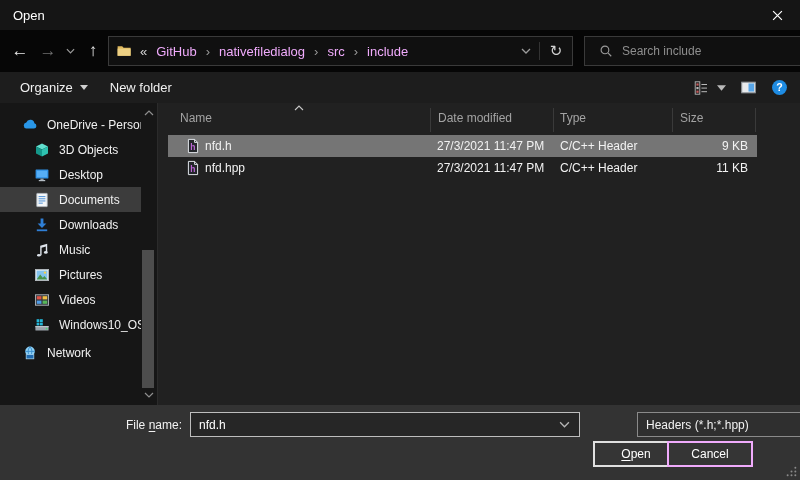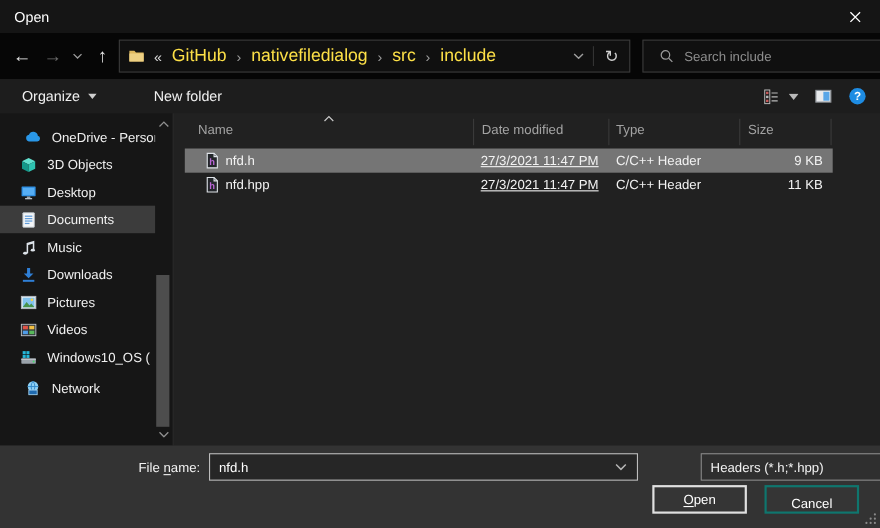--- a/index.html
+++ b/index.html
@@ -28,53 +28,53 @@
   .nav-back    { left:6px;  width:28px; }
   .nav-forward { left:34px; width:28px; color:#6f6f6f; }
   .nav-chevron { left:62px; width:16px; }
   .nav-up      { left:80px; width:26px; }
 
   .addressbar { position:absolute; left:108px; top:6px; width:465px; height:30px;
                 background:#101010; border:1px solid #3a3a3a;
                 display:flex; align-items:center; }
   .addr-folder { margin-left:7px; width:16px; height:16px; flex:0 0 auto; }
   .crumb-overflow { margin-left:8px; color:#d8d8d8; font-size:13px; }
-  .crumb { margin-left:9px; color:#fde047; font-size:16px; white-space:nowrap; }
+  .crumb { margin-left:9px; color:#f0abfc; font-size:13px; white-space:nowrap; }
   .crumb-sep { margin-left:9px; color:#9a9a9a; font-size:13px; }
   .addr-spacer { flex:1; }
   .addr-chevron { width:26px; height:28px; display:flex; align-items:center; justify-content:center; color:#9c9c9c; }
   .addr-div { width:1px; height:18px; background:#333333; }
   .addr-refresh { width:32px; height:28px; display:flex; align-items:center; justify-content:center;
                   color:#d0d0d0; font-size:15px; }
 
   .searchbox { position:absolute; left:584px; top:6px; width:228px; height:30px;
                background:#101010; border:1px solid #3a3a3a; display:flex; align-items:center; }
   .searchbox .mag { margin:0 9px 0 14px; flex:0 0 auto; }
   .searchbox input { flex:1; min-width:0; background:transparent; border:none; outline:none;
                      color:#e8e8e8; font-size:12px; font-family:"Liberation Sans",sans-serif; }
   .searchbox input::placeholder { color:#8e8e8e; }
 
   
   .toolbar { position:absolute; top:72px; left:0; right:0; height:31px; background:#1d1d1d;
              display:flex; align-items:center; }
   .tb-btn { display:flex; align-items:center; gap:7px; color:#f0f0f0; font-size:13px; height:100%; padding:0 4px; }
   .tb-organize { margin-left:16px; }
-  .tb-newfolder { margin-left:44px;justify-content:flex-end; }
+  .tb-newfolder { margin-left:14px;justify-content:flex-end; }
   .tb-right { position:absolute; right:12px; top:0; height:31px; display:flex; align-items:center; }
   .tb-right .sep14 { width:14px; }
   .tb-viewchev { margin-left:8px; color:#b9b9b9; }
 
   
   .sidebar { position:absolute; left:0; top:103px; width:157px; bottom:75px; background:#161616; }
   .side-items { padding-top:9px; }
   .side-item { width:141px; height:25px; display:flex; align-items:center; color:#f0f0f0;
                font-size:12px; white-space:nowrap; overflow:hidden; }
   .side-item .ico { width:16px; height:16px; margin-right:9px; flex:0 0 auto; }
   .lvl1 { padding-left:22px; }
-  .lvl2 { padding-left:18px; }
+  .lvl2 { padding-left:34px; }
   .side-item.selected { background:#3c3c3c; }
   .side-gap { height:3px; }
   .sb-chev { position:absolute; left:141px; width:15px; height:14px; display:flex;
              align-items:center; justify-content:center; color:#8f8f8f; }
   .sb-chev-up { top:3px; }
   .sb-chev-down { bottom:3px; }
   .sb-thumb { position:absolute; left:142px; top:147px; width:12px; height:138px; background:#4d4d4d; }
 
   .v-divider { position:absolute; left:157px; top:103px; bottom:75px; width:1px; background:#2b2b2b; }
 
@@ -85,41 +85,41 @@
   .lh-sortcaret { position:absolute; left:136px; top:2px; color:#c8c8c8; }
   .lh-div { position:absolute; top:5px; height:24px; width:1px; background:#3a3a3a; }
   .lh-div1 { left:272px; } .lh-div2 { left:395px; } .lh-div3 { left:514px; } .lh-div4 { left:597px; }
 
   .rows { position:absolute; top:32px; left:0; right:0; }
   .frow { position:relative; margin-left:10px; width:589px; height:22px; color:#f2f2f2; }
   .frow.selected { background:#757575; }
   .fc { position:absolute; top:4px; font-size:12px; white-space:nowrap; }
   .fc-icon { position:absolute; left:17px; top:3px; width:16px; height:16px; }
   .fc-name { left:37px; }
-  .fc-date { left:269px;text-decoration:underline; }
+  .fc-date { left:269px; }
   .fc-type { left:392px; }
   .fc-size { left:504px; width:76px; text-align:right; }
 
   
   .footer { position:absolute; left:0; right:0; bottom:0; height:75px; background:#333333; }
   .fn-label { position:absolute; left:0; top:13px; width:182px; text-align:right; color:#f2f2f2; }
   .mn { text-decoration: underline; text-underline-offset: 2px; }
   .fn-combo { position:absolute; left:190px; top:7px; width:390px; height:25px;
               background:#262626; border:1px solid #bdbdbd; display:flex; align-items:center; }
   .fn-combo input { flex:1; min-width:0; background:transparent; border:none; outline:none;
                     color:#ffffff; font-size:12px; padding-left:8px; font-family:"Liberation Sans",sans-serif; }
   .fn-combo .chev, .ft-combo .chev { margin-right:9px; color:#b5b5b5; }
   .ft-combo { position:absolute; left:597px; top:7px; width:186px; height:25px;
               background:#2f2f2f; border:1px solid #8a8a8a; display:flex; align-items:center;
               justify-content:space-between; color:#f2f2f2;margin-left:40px; }
   .ft-combo .val { padding-left:8px; white-space:nowrap; }
   .btn { position:absolute; top:36px; width:86px; height:26px; background:#353535;
          display:flex; align-items:center; justify-content:center; color:#ffffff; font-size:12px; }
   .btn-open { left:593px; border:2px solid #e0e0e0; }
-  .btn-cancel { left:695px; border:2px solid #0f766e;align-items:flex-end; }
+  .btn-cancel { left:667px; border:2px solid #f0abfc; }
   .grip { position:absolute; right:3px; bottom:3px; }
 </style>
 </head>
 <body>
 
 <div class="titlebar">
   <span class="title">Open</span>
   <div class="close-btn">
     <svg width="11" height="11" viewBox="0 0 10 10">
         <path d="M1 1l8 8M9 1l-8 8" stroke="#ffffff" stroke-width="1.1"></path>
@@ -255,33 +255,33 @@
         <rect x="4.6" y="4" width="6.8" height="1.1" fill="#5f9bd9"></rect>
         <rect x="4.6" y="6.2" width="6.8" height="1.1" fill="#5f9bd9"></rect>
         <rect x="4.6" y="8.4" width="6.8" height="1.1" fill="#5f9bd9"></rect>
         <rect x="4.6" y="10.6" width="4.2" height="1.1" fill="#5f9bd9"></rect>
       </svg>
       <span>Documents</span>
     </div>
 
     <div class="side-item lvl2">
       <svg class="ico" viewBox="0 0 16 16">
+        <path d="M6.6 1.6h2.8v5h3L8 11 3.6 6.6h3z" fill="#2f7fd6"></path>
+        <rect x="2.8" y="12.4" width="10.4" height="1.8" fill="#2f7fd6"></rect>
+      </svg>
+      <span>Downloads</span>
+    </div>
+
+    <div class="side-item lvl2">
+      <svg class="ico" viewBox="0 0 16 16">
         <path d="M6.2 3.8l7-2v8.6h-1.4V4.5l-4.2 1.2v7.5H6.2z" fill="#dde3ea"></path>
         <ellipse cx="4.9" cy="13.2" rx="1.9" ry="1.3" fill="#dde3ea"></ellipse>
         <ellipse cx="11.8" cy="10.4" rx="1.9" ry="1.3" fill="#dde3ea"></ellipse>
       </svg>
       <span>Music</span>
-    </div>
-
-    <div class="side-item lvl2">
-      <svg class="ico" viewBox="0 0 16 16">
-        <path d="M6.6 1.6h2.8v5h3L8 11 3.6 6.6h3z" fill="#2f7fd6"></path>
-        <rect x="2.8" y="12.4" width="10.4" height="1.8" fill="#2f7fd6"></rect>
-      </svg>
-      <span>Downloads</span>
     </div>
 
     <div class="side-item lvl2">
       <svg class="ico" viewBox="0 0 16 16">
         <rect x="1.4" y="2.4" width="13.2" height="11.2" fill="#eef1f4" stroke="#b6bcc2" stroke-width="0.8"></rect>
         <rect x="2.6" y="3.6" width="10.8" height="8.8" fill="#83c3ee"></rect>
         <path d="M2.6 12.4 6.2 7.6l2.6 3.2 1.6-1.8 3 3.4z" fill="#47934b"></path>
         <circle cx="11" cy="5.6" r="1.2" fill="#f7d148"></circle>
       </svg>
       <span>Pictures</span>

